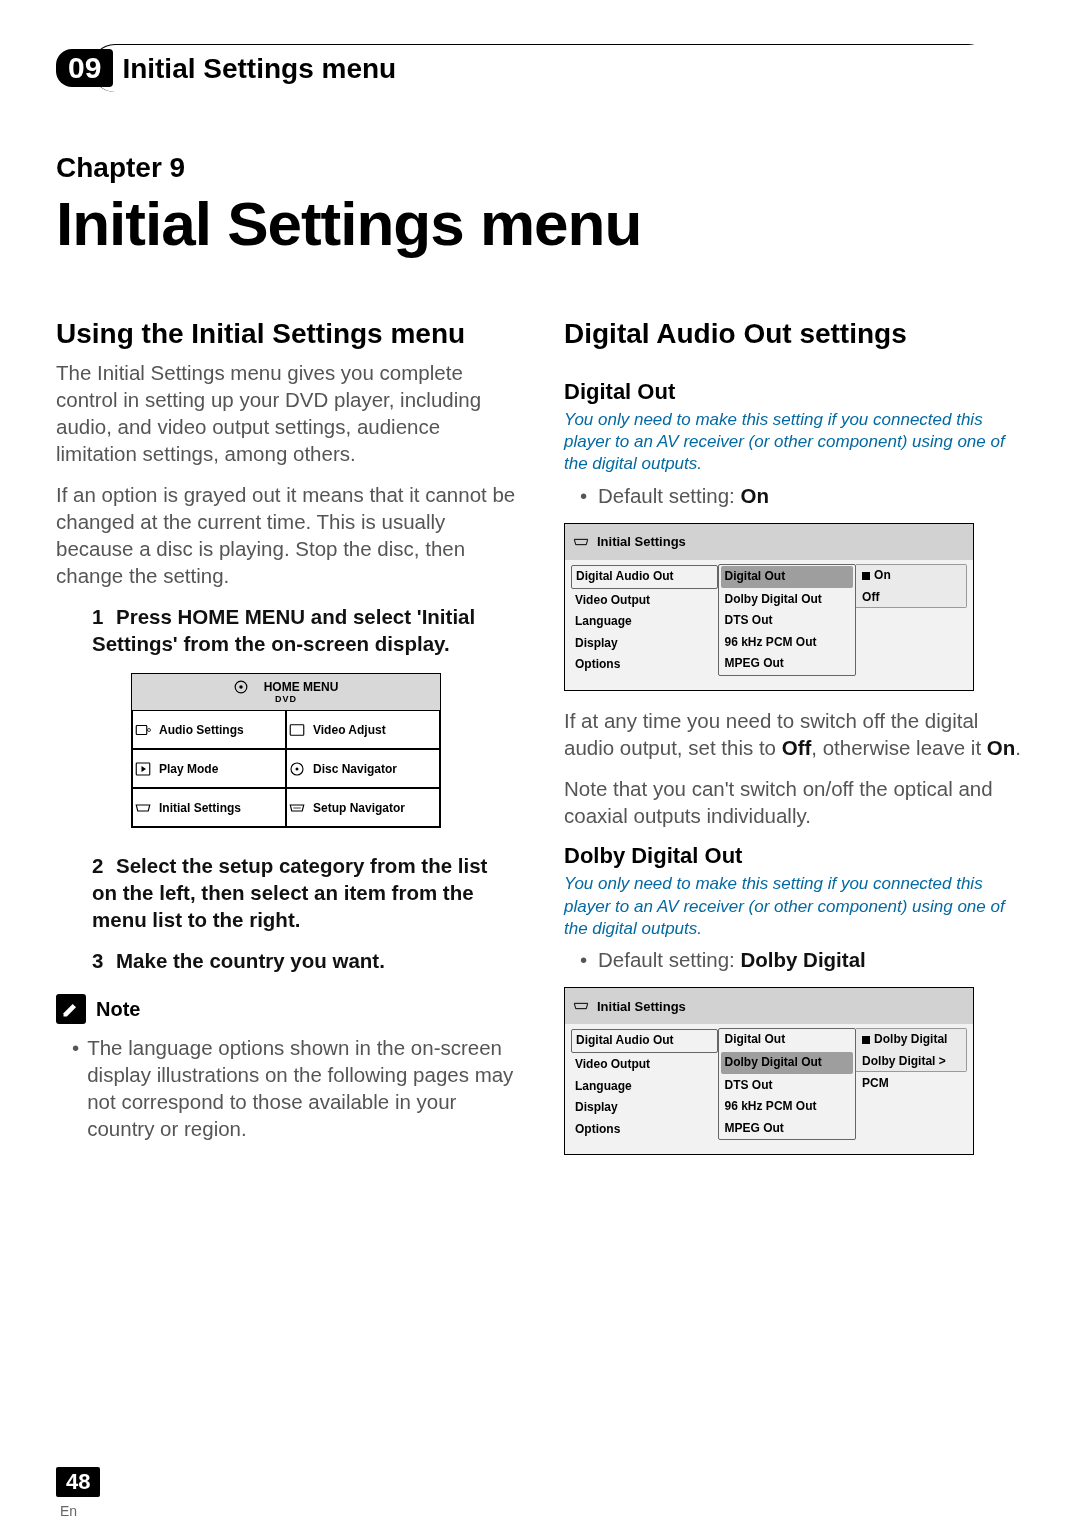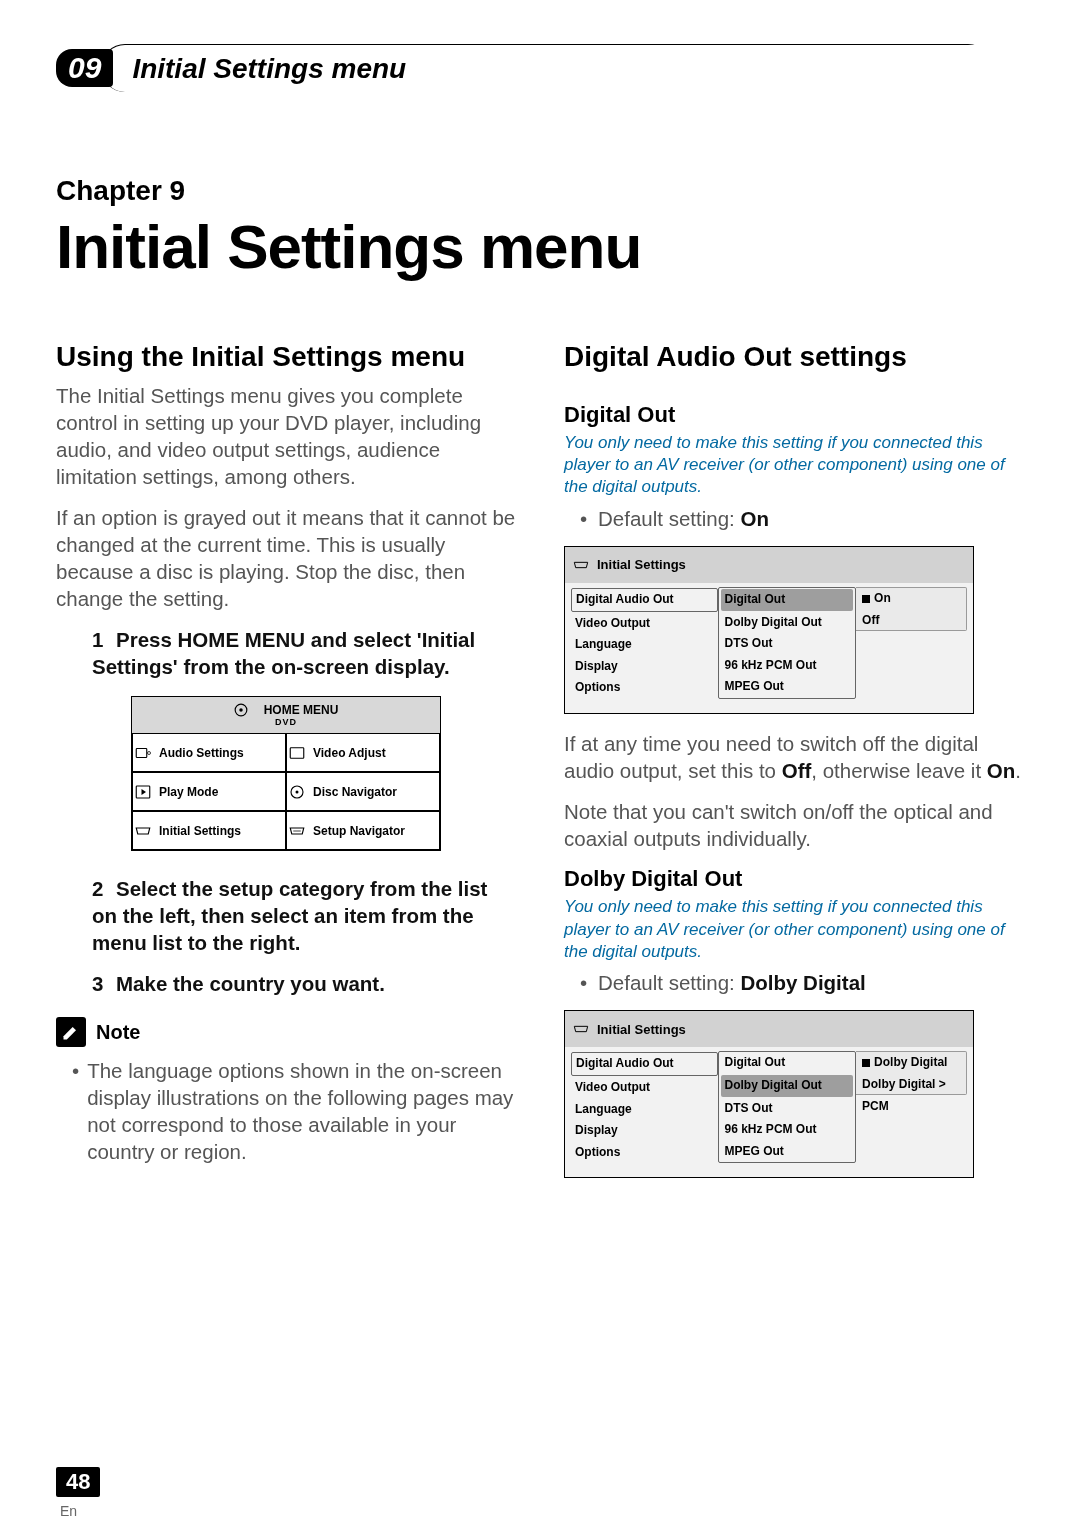--- a/index.html
+++ b/index.html
@@ -10,24 +10,23 @@
       width: 1080px;
       height: 1533px;
       position: relative;
       padding: 44px 56px 30px 56px;
     }
 
     
     .header-row {
       display: flex;
       align-items: center;
-      gap: 20px;
+      gap: 10px;
       position: relative;
       margin-bottom: 24px;
-      font-style: italic;
     }
     .chapter-tab {
       background: #000;
       color: #fff;
       font-weight: 700;
       font-size: 30px;
       padding: 2px 12px;
       border-radius: 16px 4px 4px 16px;
       position: relative;
       z-index: 2;
@@ -47,21 +46,21 @@
       border-bottom:none; border-right:none;
     }
     .header-frame::after{
       content:"";
       position:absolute;
       top:0; right:0; bottom:0;
       width:30%;
       background:linear-gradient(to right, transparent, #fff 80%);
     }
 
-    .chapter-line { font-weight: 700; font-size: 28px; margin-top: 83px; margin-bottom: 4px; }
+    .chapter-line { font-weight: 700; font-size: 28px; margin-top: 60px; margin-bottom: 4px; }
     .page-title { font-weight: 800; font-size: 62px; margin-bottom: 58px; letter-spacing:-1px; }
 
     .columns { display: flex; gap: 48px; }
     .col { flex: 1 1 0; width:50%; }
 
     h2.section { font-weight: 800; font-size: 28px; line-height: 1.2; margin-bottom: 8px; }
     h3.subsection { font-weight: 800; font-size: 22px; margin-bottom: 4px; margin-top: 6px; }
 
     p.body { font-size: 20.5px; line-height: 1.32; color: #555; margin-bottom: 14px; }
     p.italic { font-style: italic; color: #0369a1; font-size: 17px; line-height:1.32; }

